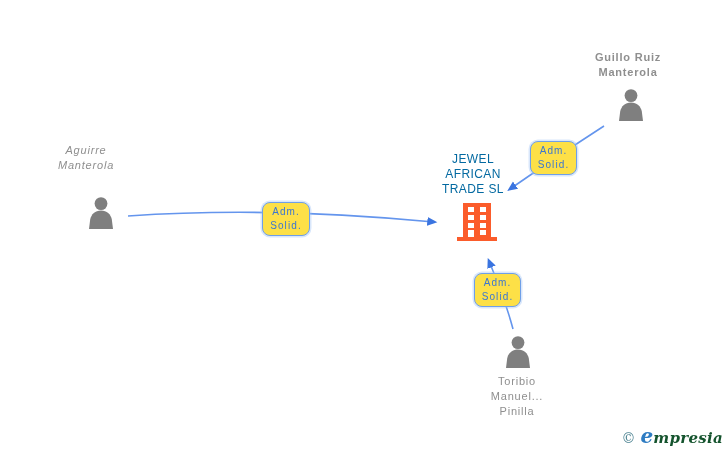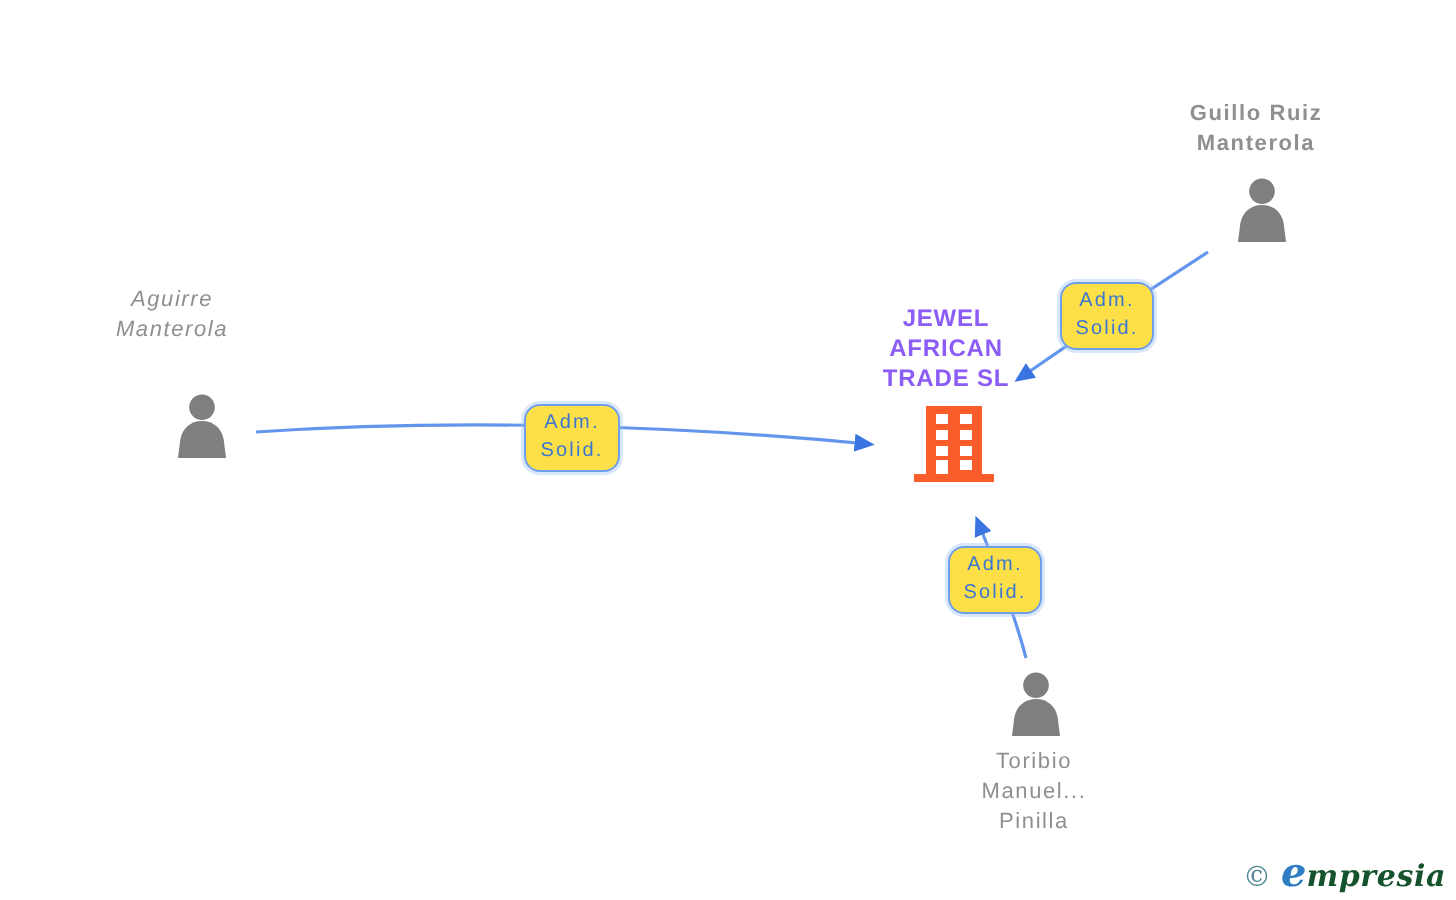--- a/index.html
+++ b/index.html
@@ -6,21 +6,21 @@
   .canvas{
     position:relative;width:728px;height:450px;background:#ffffff;overflow:hidden;
     font-family:"Liberation Sans",sans-serif;
   }
   .edges{position:absolute;left:0;top:0;width:728px;height:450px;}
   .name{
     position:absolute;text-align:center;color:#8f8f8f;
     font-size:11px;line-height:15px;letter-spacing:.8px;white-space:nowrap;
   }
   .company-name{
-    position:absolute;text-align:center;color:#8b5cf6;font-weight:bold;
+    position:absolute;text-align:center;color:#0369a1;font-weight:normal;
     font-size:12px;line-height:15px;letter-spacing:.4px;white-space:nowrap;
   }
   .icon{position:absolute;}
   .edge-label{
     position:absolute;background:#fde047;border:1.5px solid #6f9fe8;border-radius:8px;
     box-shadow:0 0 0 1.5px rgba(160,195,245,.40);
     color:#3b76d1;font-size:10px;line-height:14px;letter-spacing:1.1px;
     text-align:center;padding:2px 0;
   }
   .logo{

